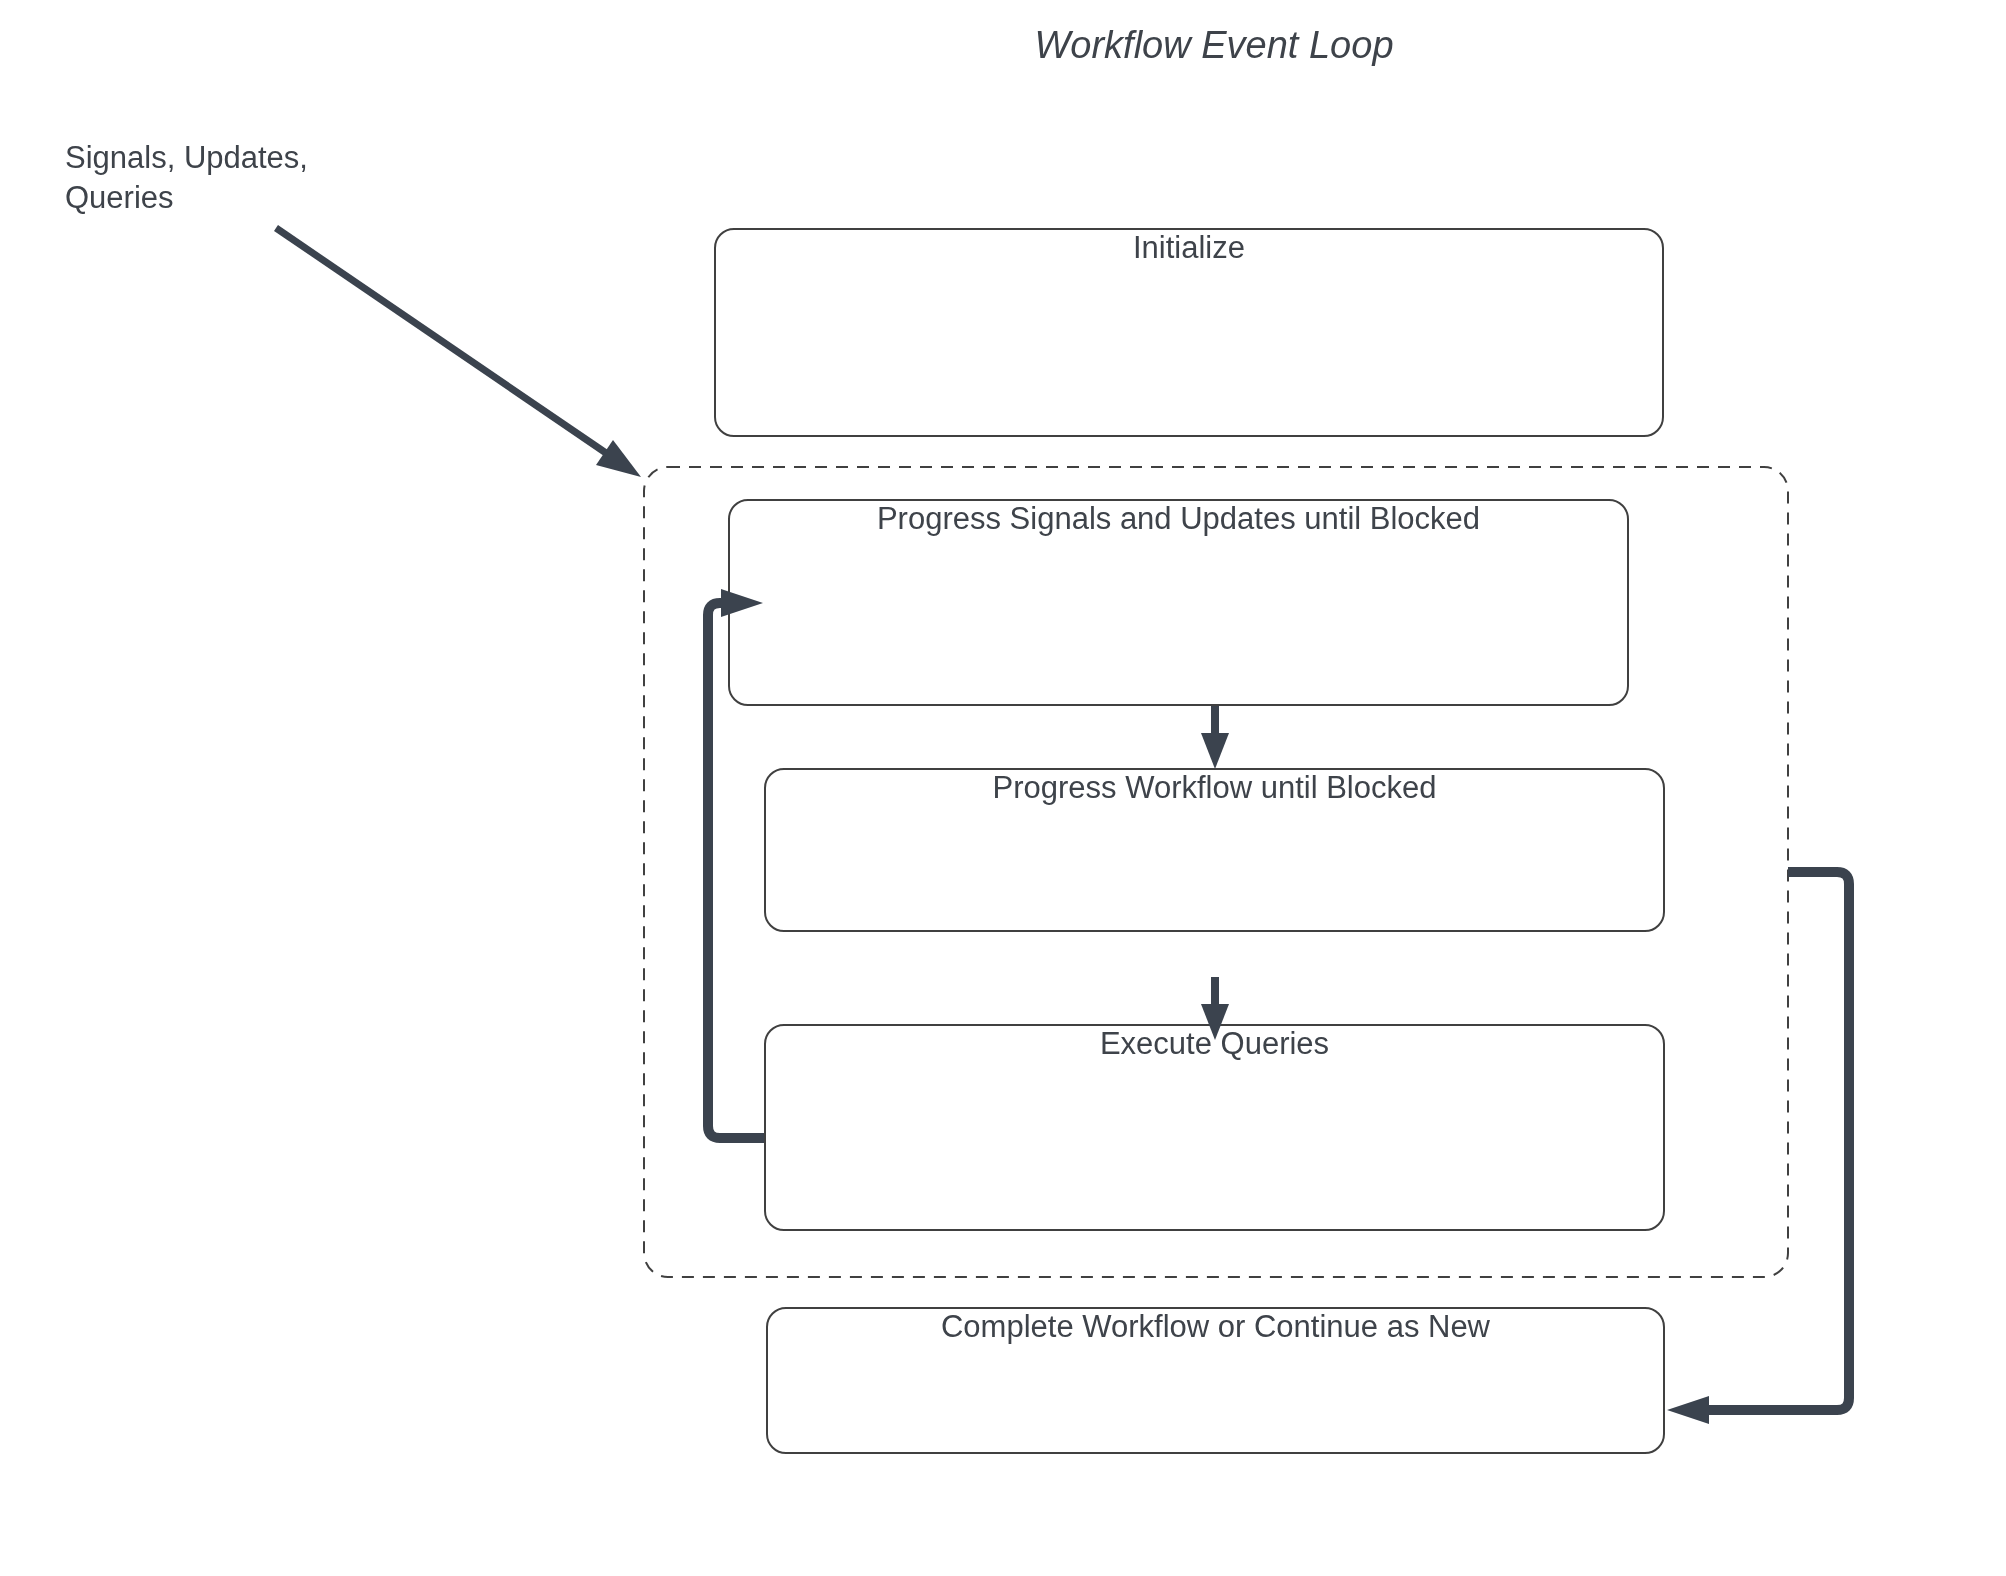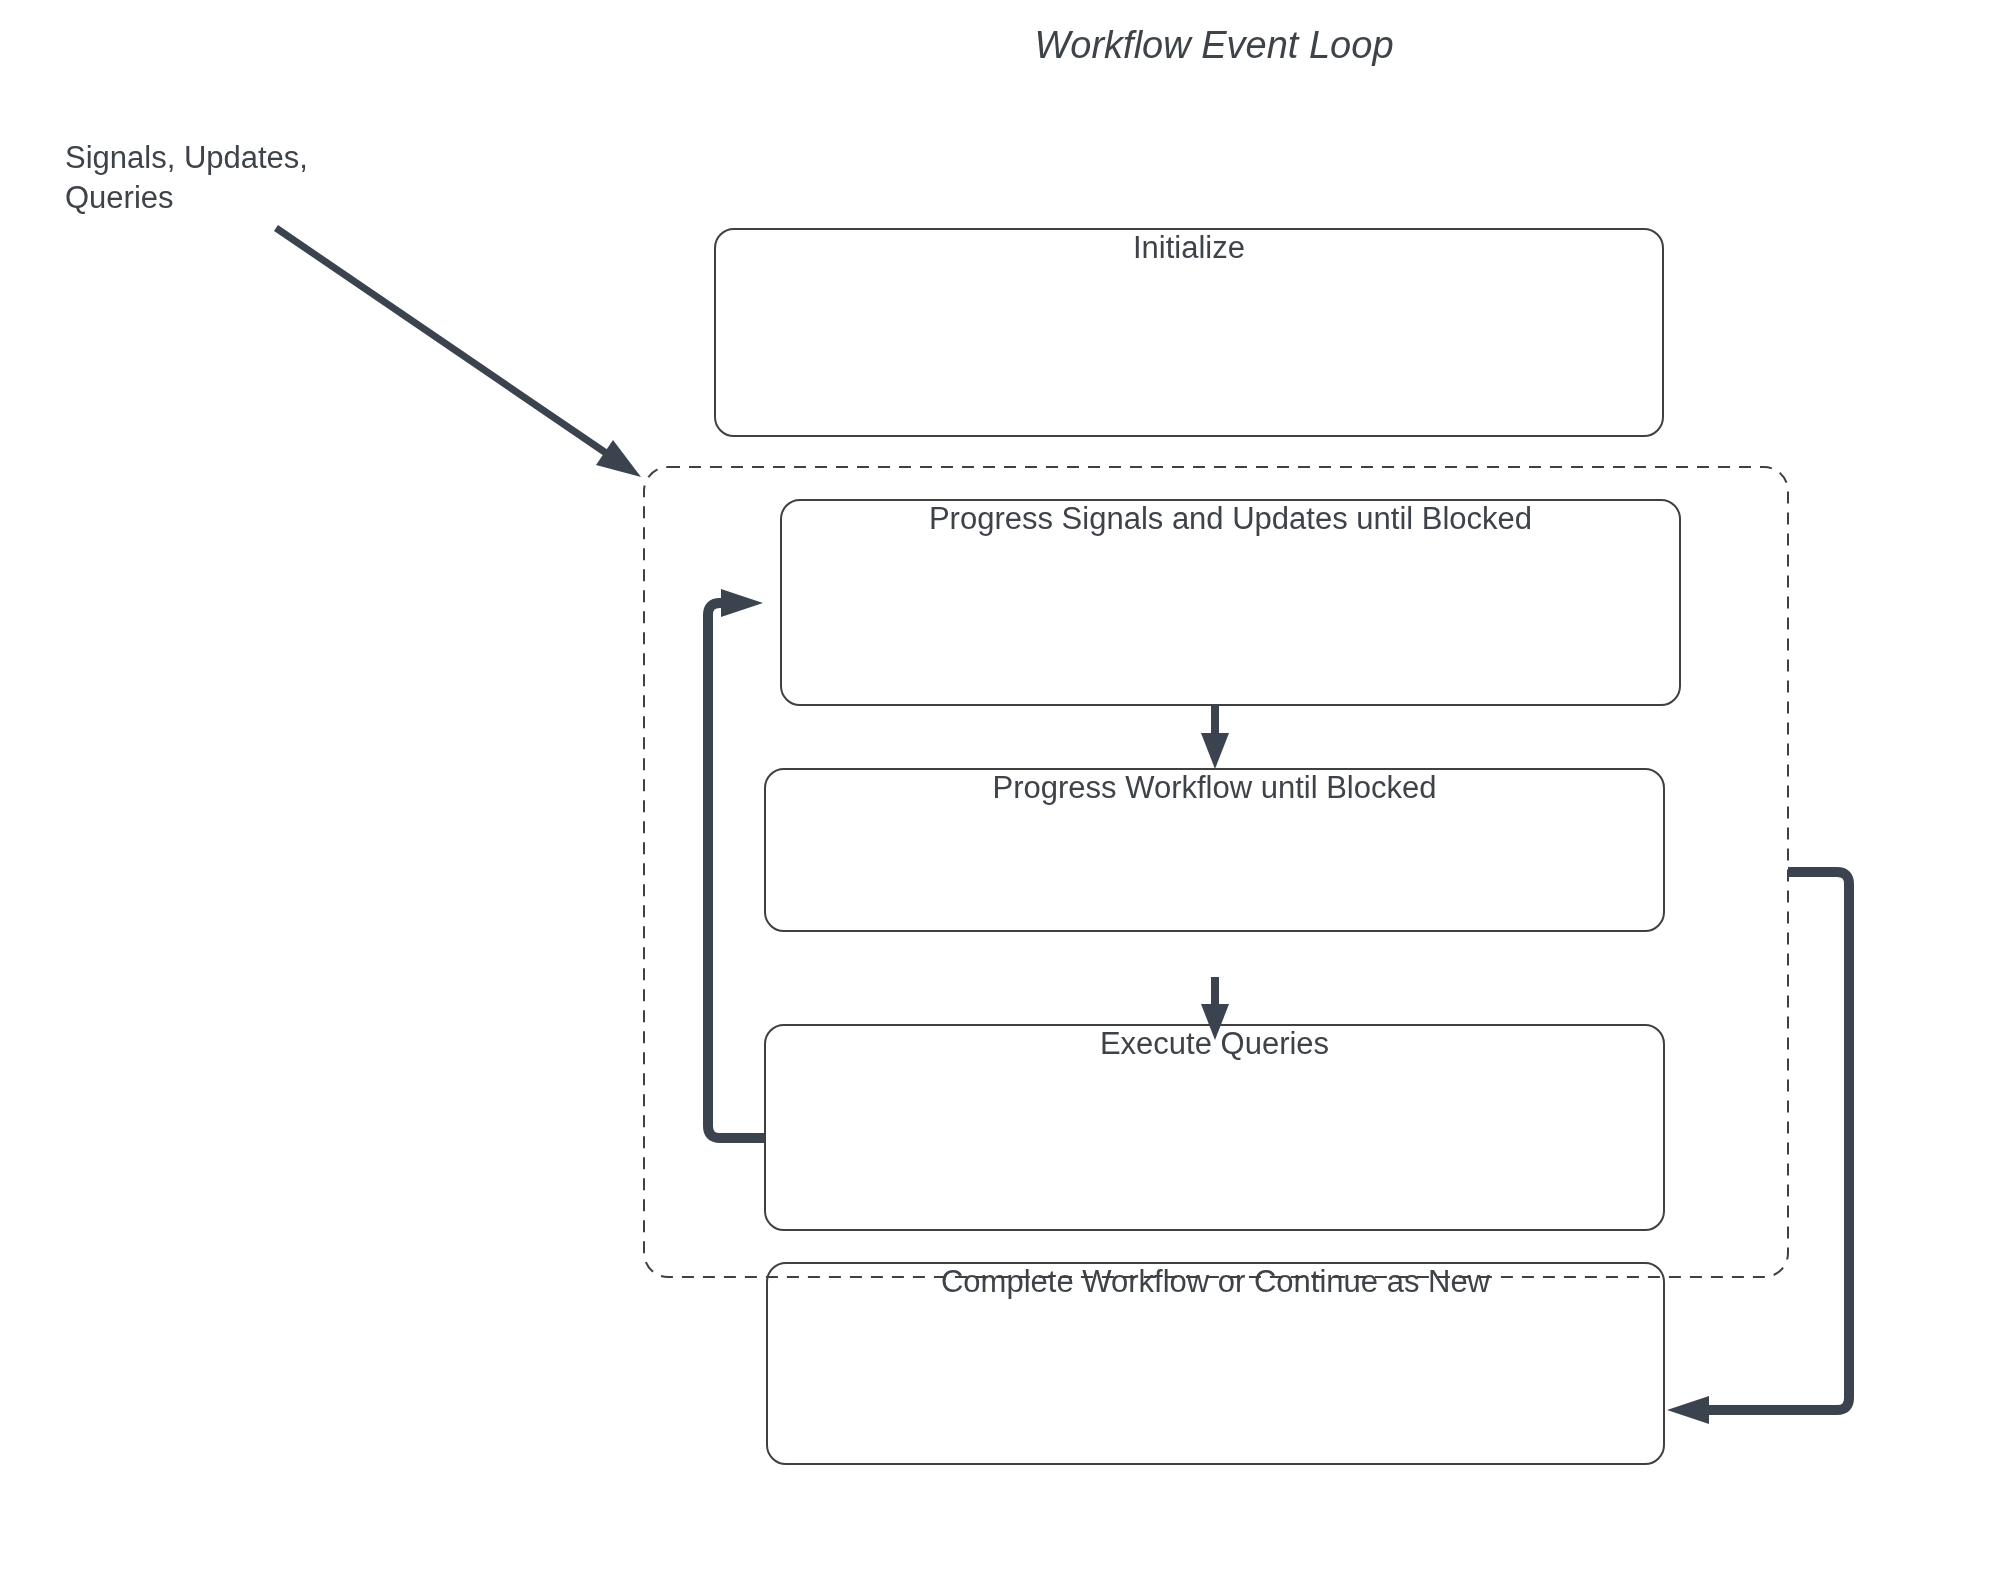--- a/index.html
+++ b/index.html
@@ -32,24 +32,24 @@
     background:var(--bg);
     border:2px solid var(--border);
     border-radius:20px;
     display:flex;justify-content:center;
     text-align:center;
     font-size:31px;color:var(--text);
     box-sizing:border-box;
     z-index:2;
   }
   .node-initialize{left:678px;top:228px;width:950px;height:209px;}
-  .node-progress-signals{left:744px;top:499px;width:901px;height:207px;}
+  .node-progress-signals{left:692px;top:499px;width:901px;height:207px;}
   .node-progress-workflow{left:728px;top:768px;width:901px;height:164px;}
   .node-execute-queries{left:728px;top:1024px;width:901px;height:207px;}
-  .node-complete{left:730px;top:1262px;width:899px;height:203px;}
+  .node-complete{left:730px;top:1307px;width:899px;height:147px;}
   svg.overlay{
     position:absolute;left:0;top:0;width:2006px;height:1576px;
     z-index:3;pointer-events:none;
   }
   .dashed-container{
     fill:none;stroke:var(--border);stroke-width:2;
     stroke-dasharray:12 9;
   }
   .connector{
     fill:none;stroke:var(--connector);

